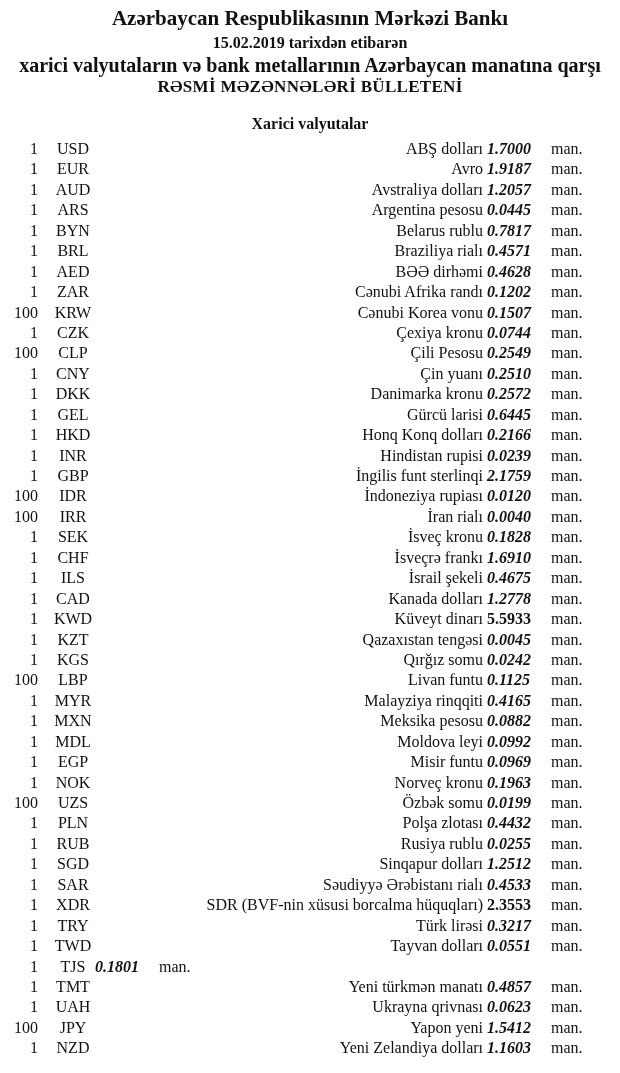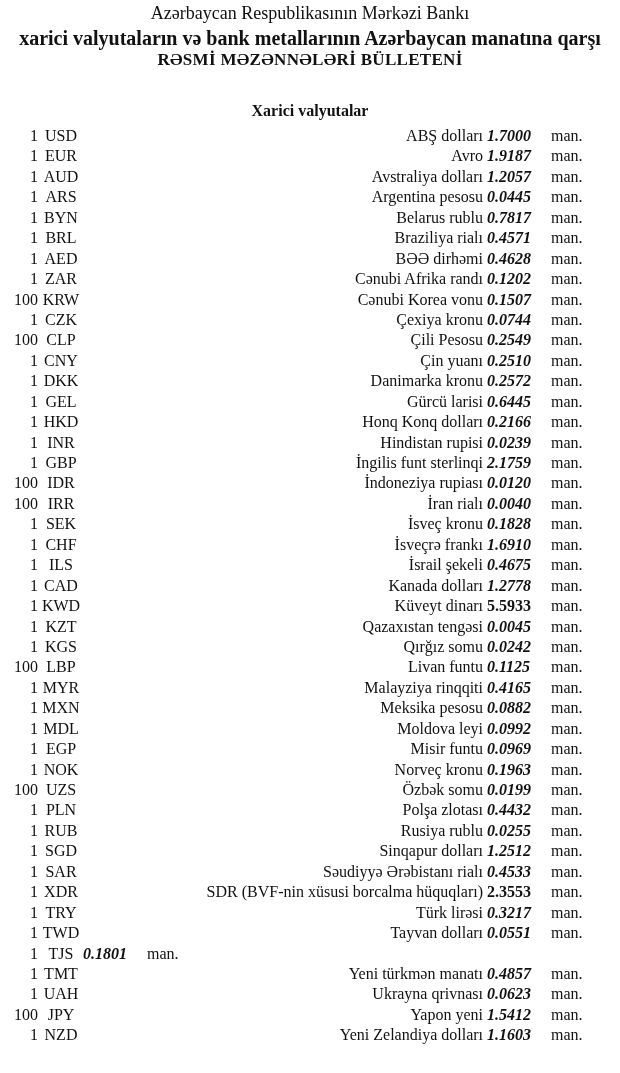--- a/index.html
+++ b/index.html
@@ -12,72 +12,74 @@
     overflow: hidden;
   }
   .page {
     width: 620px;
     height: 1073px;
     background: #ffffff;
     overflow: hidden;
   }
   .hdr { text-align: center; }
   .hdr-title {
-    font-size: 18px;
-    font-weight: normal;
+    padding-top: 5px;
+    font-size: 21px;
+    font-weight: bold;
     line-height: 27px;
   }
   .hdr-date {
     font-size: 16px;
     font-weight: bold;
     line-height: 22px;
   }
   .hdr-sub {
     font-size: 20px;
     font-weight: bold;
     line-height: 22px;
   }
   .hdr-bulletin {
     font-size: 17px;
     font-weight: bold;
     line-height: 22px;
     letter-spacing: 0.3px;
   }
   .section-title {
-    margin-top: 30px;
+    margin-top: 16px;
     text-align: center;
     font-size: 16px;
     font-weight: bold;
     line-height: 20px;
   }
   .rates {
     margin-top: 5px;
     width: 620px;
   }
   .row {
     display: flex;
     align-items: baseline;
     height: 20.45px;
     line-height: 20.45px;
     font-size: 16px;
     white-space: nowrap;
   }
   .qty   { flex: 0 0 38px; text-align: right; }
-  .code  { flex: 0 0 44px; margin-left: 1px; text-align: center; }
+  .code  { flex: 0 0 44px; margin-left: 13px; text-align: center; }
   .name  { flex: 1 1 auto; text-align: right; padding-right: 4px; overflow: hidden; }
   .rate  { flex: 0 0 64px; text-align: left; font-weight: bold; font-style: italic; }
   .rate.upright { font-style: normal; }
   .unit  { flex: 0 0 69px; padding-left: 0; text-align: left; }
 </style>
 </head>
 <body>
 
 <div class="page">
   <div class="hdr">
     <div class="hdr-title">Azərbaycan Respublikasının Mərkəzi Bankı</div>
+    <div class="hdr-date">15.02.2019 tarixdən etibarən</div>
     <div class="hdr-sub">xarici valyutaların və bank metallarının Azərbaycan manatına qarşı</div>
     <div class="hdr-bulletin">RƏSMİ MƏZƏNNƏLƏRİ BÜLLETENİ</div>
   </div>
 
   <div class="section-title">Xarici valyutalar</div>
 
   <div class="rates">
       <div class="row">
     <span class="qty">1</span>
     <span class="code">USD</span>

